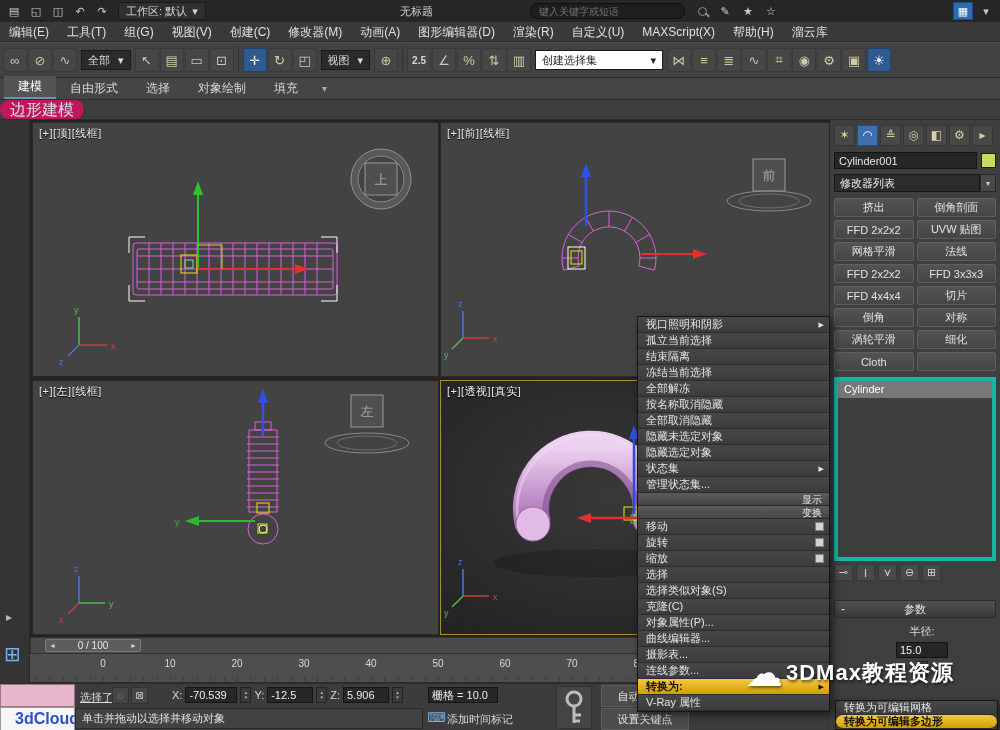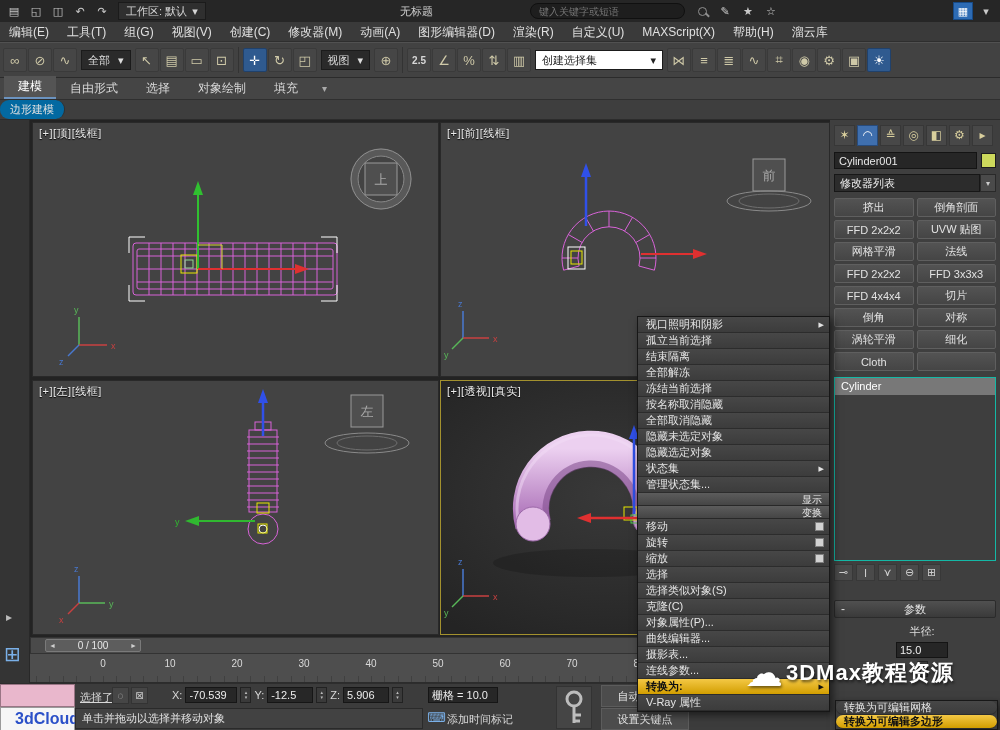--- a/index.html
+++ b/index.html
@@ -31,21 +31,21 @@
   .tool-combo { height:20px; background:#fff; border:1px solid #1b1b1b; color:#222; padding:0 6px; display:flex; align-items:center; gap:8px; font-size:11px; margin:0 3px; width:128px; justify-content:space-between; }
   .sep { width:1px; height:26px; background:#333; margin:0 3px; }
   .snap-txt { font-size:10px; font-weight:bold; color:#d8d8d8; }
 
   
   .ribbon { position:absolute; left:0; top:78px; width:1000px; height:22px; background:#454545; display:flex; align-items:flex-end; padding-left:4px; border-bottom:1px solid #2f2f2f; }
   .rtab { padding:0 14px; line-height:21px; font-size:12px; color:#d8d8d8; }
   .rtab.active { background:#545454; color:#fff; border-bottom:2px solid #6b93c0; }
   .rcaret { margin-left:10px; color:#aaa; font-size:10px; line-height:21px; }
   .substrip { position:absolute; left:0; top:100px; width:1000px; height:20px; background:#3e3e3e; border-bottom:1px solid #2c2c2c; }
-  .subtab { display:inline-block; padding:0 10px; line-height:19px; background:#0369a1; font-size:11px; color:#e0e0e0; border-right:1px solid #303030;border-radius:9px; }
+  .subtab { display:inline-block; padding:0 10px; line-height:19px; background:#be185d; font-size:16px; color:#e0e0e0; border-right:1px solid #303030;border-radius:9px; }
 
   
   .leftstrip { position:absolute; left:0; top:120px; width:30px; height:563px; background:#343434; border-right:1px solid #282828; }
   .ls-arrow { position:absolute; left:6px; top:490px; color:#bbb; font-size:12px; }
   .ls-grid { position:absolute; left:4px; top:522px; color:#7ab0e8; font-size:20px; }
 
   
   .vp-area { position:absolute; left:30px; top:120px; width:800px; height:517px; background:#232323; }
   .vp { position:absolute; background:#434343; border:1px solid #292929; overflow:hidden; }
   .vp.persp { background:radial-gradient(ellipse at 45% 45%, #393939, #242424 85%); border:1px solid #a3912e; }
@@ -59,21 +59,21 @@
   .cp-tab.active { background:#3f6fae; color:#fff; border-color:#274b7c; }
   .cp-name-row { display:flex; gap:4px; align-items:center; margin-top:4px; }
   .c-field { background:#262626; border:1px solid #141414; color:#e8e8e8; height:17px; font-size:11px; display:flex; align-items:center; padding:0 4px; }
   .name-field { flex:1; }
   .swatch { width:15px; height:15px; background:#cdd95c; border:1px solid #1d1d1d; }
   .cp-ddl { display:flex; margin-top:5px; height:18px; }
   .cp-ddl .lbl { flex:1; background:#2c2c2c; border:1px solid #171717; font-size:11px; display:flex; align-items:center; padding:0 5px; color:#eee; }
   .ddl-btn { width:16px; background:#4a4a4a; border:1px solid #2a2a2a; display:flex; align-items:center; justify-content:center; font-size:8px; color:#ccc; }
   .cp-grid { display:grid; grid-template-columns:1fr 1fr; gap:3px; padding:6px 0; }
   .cp-btn { height:19px; background:linear-gradient(#535353,#454545); border:1px solid #5f5f5f; border-radius:2px; font-size:11px; color:#e2e2e2; display:flex; align-items:center; justify-content:center; white-space:nowrap; }
-  .stack { height:184px; border:1px solid #14b8a6; background:#3e3e3e; }
+  .stack { height:184px; border:4px solid #14b8a6; background:#3e3e3e; }
   .stack-row { height:17px; background:#787878; color:#fff; font-size:11px; line-height:17px; padding-left:6px; }
   .stack-tools { display:flex; gap:3px; padding:3px 0; }
   .st-icon { width:19px; height:17px; background:#4a4a4a; border:1px solid #383838; display:flex; align-items:center; justify-content:center; font-size:11px; color:#cfcfcf; }
   .rollout { position:relative; margin-top:16px; height:18px; background:linear-gradient(#505050,#3a3a3a); border:1px solid #2b2b2b; border-radius:2px; }
   .r-minus { position:absolute; left:6px; top:1px; font-size:12px; color:#ddd; }
   .r-label { display:block; width:100%; text-align:center; line-height:17px; font-size:11px; color:#e8e8e8; }
   .param-row { display:flex; align-items:center; gap:3px; margin-top:6px; padding-left:14px;flex-direction:column; }
   .p-label { font-size:11px; color:#ddd; }
   .p-field { width:52px; height:16px; background:#262626; border:1px solid #141414; color:#eee; font-size:11px; display:flex; align-items:center; padding:0 3px; }
   .spin-col { width:11px; height:16px; background:#3a3a3a; border:1px solid #222; display:flex; flex-direction:column; align-items:center; justify-content:center; font-size:5px; line-height:5px; color:#bbb; }
@@ -515,24 +515,24 @@
       <span>视口照明和阴影</span>
       <span class="q-arrow">▶</span>
     </div>
     <div class="q-item">
         <span>孤立当前选择</span>
       </div>
     <div class="q-item">
         <span>结束隔离</span>
       </div>
     <div class="q-item">
+        <span>冻结当前选择</span>
+      </div>
+    <div class="q-item">
         <span>全部解冻</span>
-      </div>
-    <div class="q-item">
-        <span>冻结当前选择</span>
       </div>
     <div class="q-item">
         <span>按名称取消隐藏</span>
       </div>
     <div class="q-item">
         <span>全部取消隐藏</span>
       </div>
     <div class="q-item">
         <span>隐藏未选定对象</span>
       </div>

